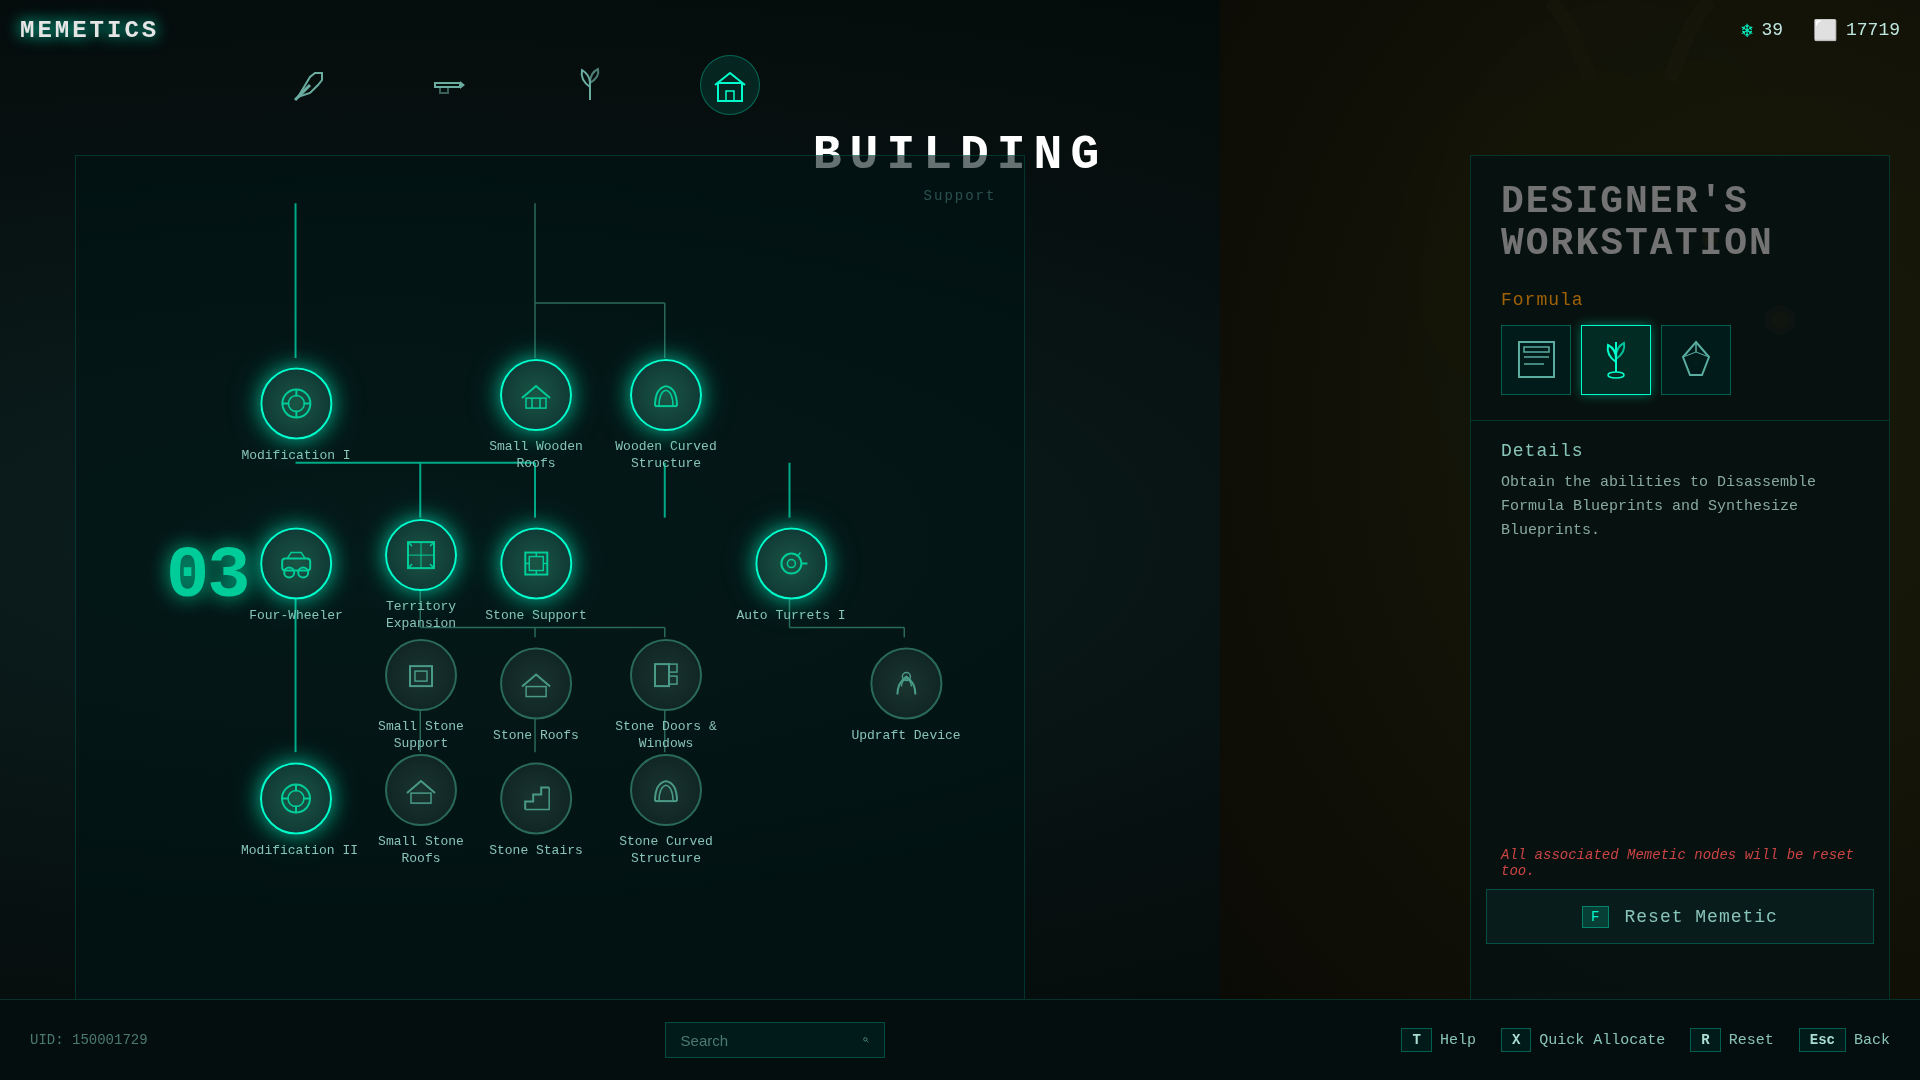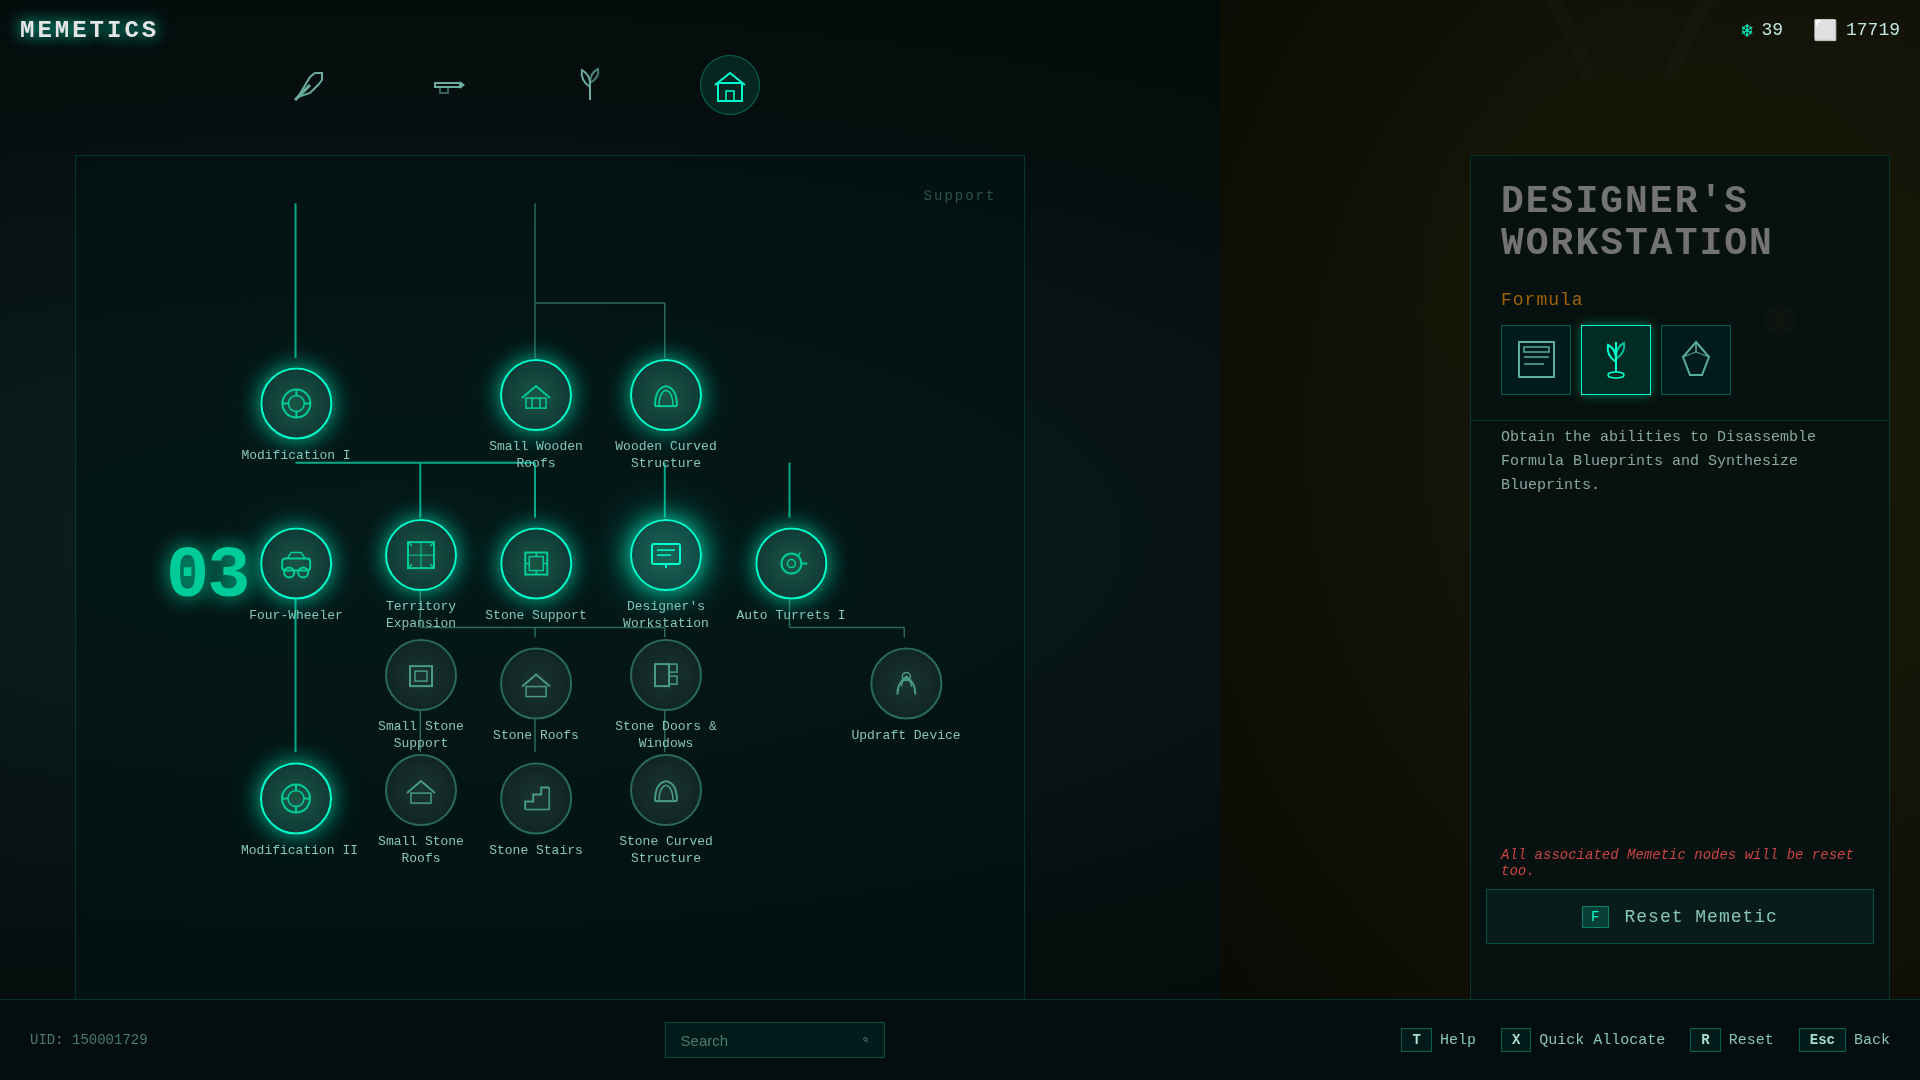--- a/index.html
+++ b/index.html
@@ -485,20 +485,21 @@
     </div>
     <div class="cat-icon active">
       <svg width="40" height="40" viewBox="0 0 40 40">
           <rect x="8" y="18" width="24" height="18" fill="none" stroke="#00ffcc" stroke-width="2"></rect>
           <path d="M5,20 L20,8 L35,20" fill="none" stroke="#00ffcc" stroke-width="2"></path>
           <rect x="16" y="26" width="8" height="10" fill="none" stroke="#00ffcc" stroke-width="1.5"></rect>
         </svg>
     </div>
   </div>
 
+  <div class="building-title">BUILDING</div>
   <div class="support-label">Support</div>
 
   <div class="tech-tree">
 
     <div class="level-indicator">03</div>
 
     <svg class="connections-svg" viewBox="0 0 950 760">
 
       <line x1="460" y1="5" x2="460" y2="105" class="conn-line" stroke="#2a6a5a"></line>
 
@@ -609,32 +610,20 @@
               <rect x="12" y="12" width="14" height="14" fill="none" stroke="#00cc99" stroke-width="1.5"></rect>
               <line x1="8" y1="19" x2="12" y2="19" stroke="#00cc99" stroke-width="1.5"></line>
               <line x1="26" y1="19" x2="30" y2="19" stroke="#00cc99" stroke-width="1.5"></line>
               <line x1="19" y1="8" x2="19" y2="12" stroke="#00cc99" stroke-width="1.5"></line>
               <line x1="19" y1="26" x2="19" y2="30" stroke="#00cc99" stroke-width="1.5"></line>
             </svg>
         </div>
         <span class="node-label">Stone Support</span>
       </div>
 
-      <div class="tech-node" style="left:590px; top:420px;">
-        <div class="node-circle selected">
-          <svg width="38" height="38" viewBox="0 0 38 38">
-              <rect x="5" y="8" width="28" height="20" rx="2" fill="none" stroke="#00ffcc" stroke-width="2"></rect>
-              <line x1="10" y1="14" x2="28" y2="14" stroke="#00ffcc" stroke-width="1.5"></line>
-              <line x1="10" y1="19" x2="24" y2="19" stroke="#00ffcc" stroke-width="1.5"></line>
-              <line x1="15" y1="28" x2="23" y2="28" stroke="#00ffcc" stroke-width="2"></line>
-              <line x1="19" y1="28" x2="19" y2="32" stroke="#00ffcc" stroke-width="2"></line>
-            </svg>
-        </div>
-        <span class="node-label wrap">Designer's Workstation</span>
-      </div>
 
       <div class="tech-node" style="left:715px; top:420px;">
         <div class="node-circle active">
           <svg width="38" height="38" viewBox="0 0 38 38">
               <circle cx="19" cy="19" r="10" fill="none" stroke="#00cc99" stroke-width="2"></circle>
               <circle cx="19" cy="19" r="4" fill="none" stroke="#00cc99" stroke-width="1.5"></circle>
               <line x1="29" y1="19" x2="35" y2="19" stroke="#00cc99" stroke-width="2"></line>
               <line x1="25" y1="12" x2="28" y2="8" stroke="#00cc99" stroke-width="1.5"></line>
             </svg>
         </div>
@@ -759,20 +748,21 @@
         <svg width="45" height="45" viewBox="0 0 45 45">
             <path d="M22,5 L35,20 L28,38 L16,38 L9,20Z" fill="none" stroke="#5aada0" stroke-width="2"></path>
             <path d="M22,5 L35,20 L22,15Z" fill="none" stroke="#5aada0" stroke-width="1"></path>
             <path d="M22,5 L9,20 L22,15Z" fill="none" stroke="#5aada0" stroke-width="1"></path>
           </svg>
       </div>
     </div>
 
     <div class="divider"></div>
 
+    <div class="details-section-title">Details</div>
     <div class="details-text">Obtain the abilities to Disassemble Formula Blueprints and Synthesize Blueprints.</div>
 
     <div class="warning-text">All associated Memetic nodes will be reset too.</div>
 
     <div class="reset-button">
       <span class="reset-key">F</span>
       <span>Reset Memetic</span>
     </div>
   </div>
 

